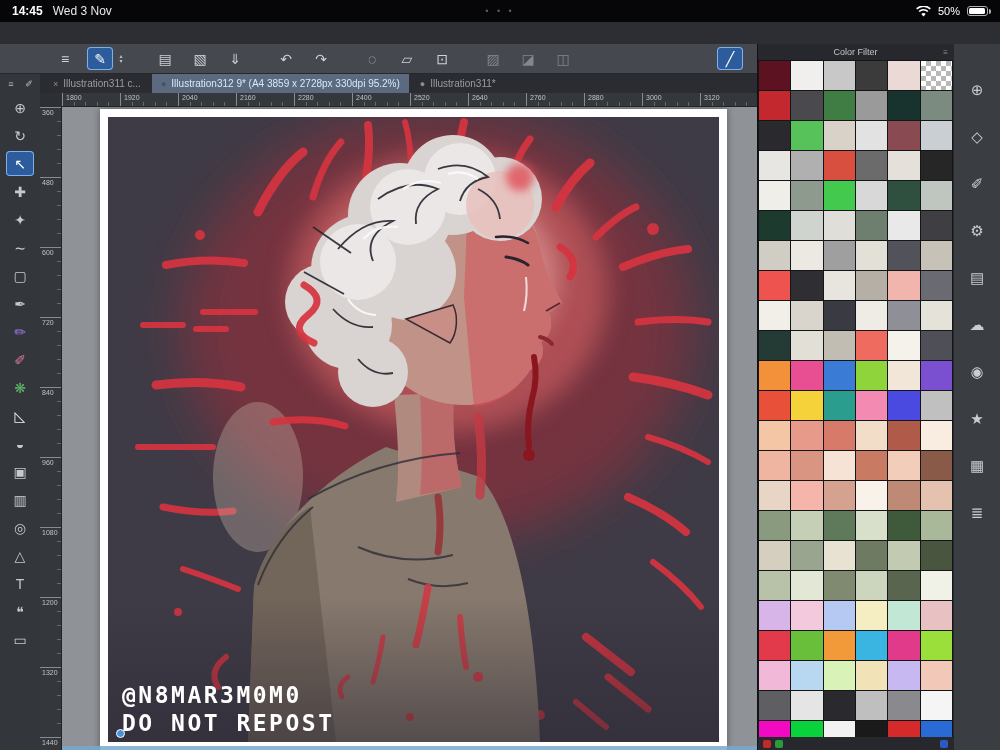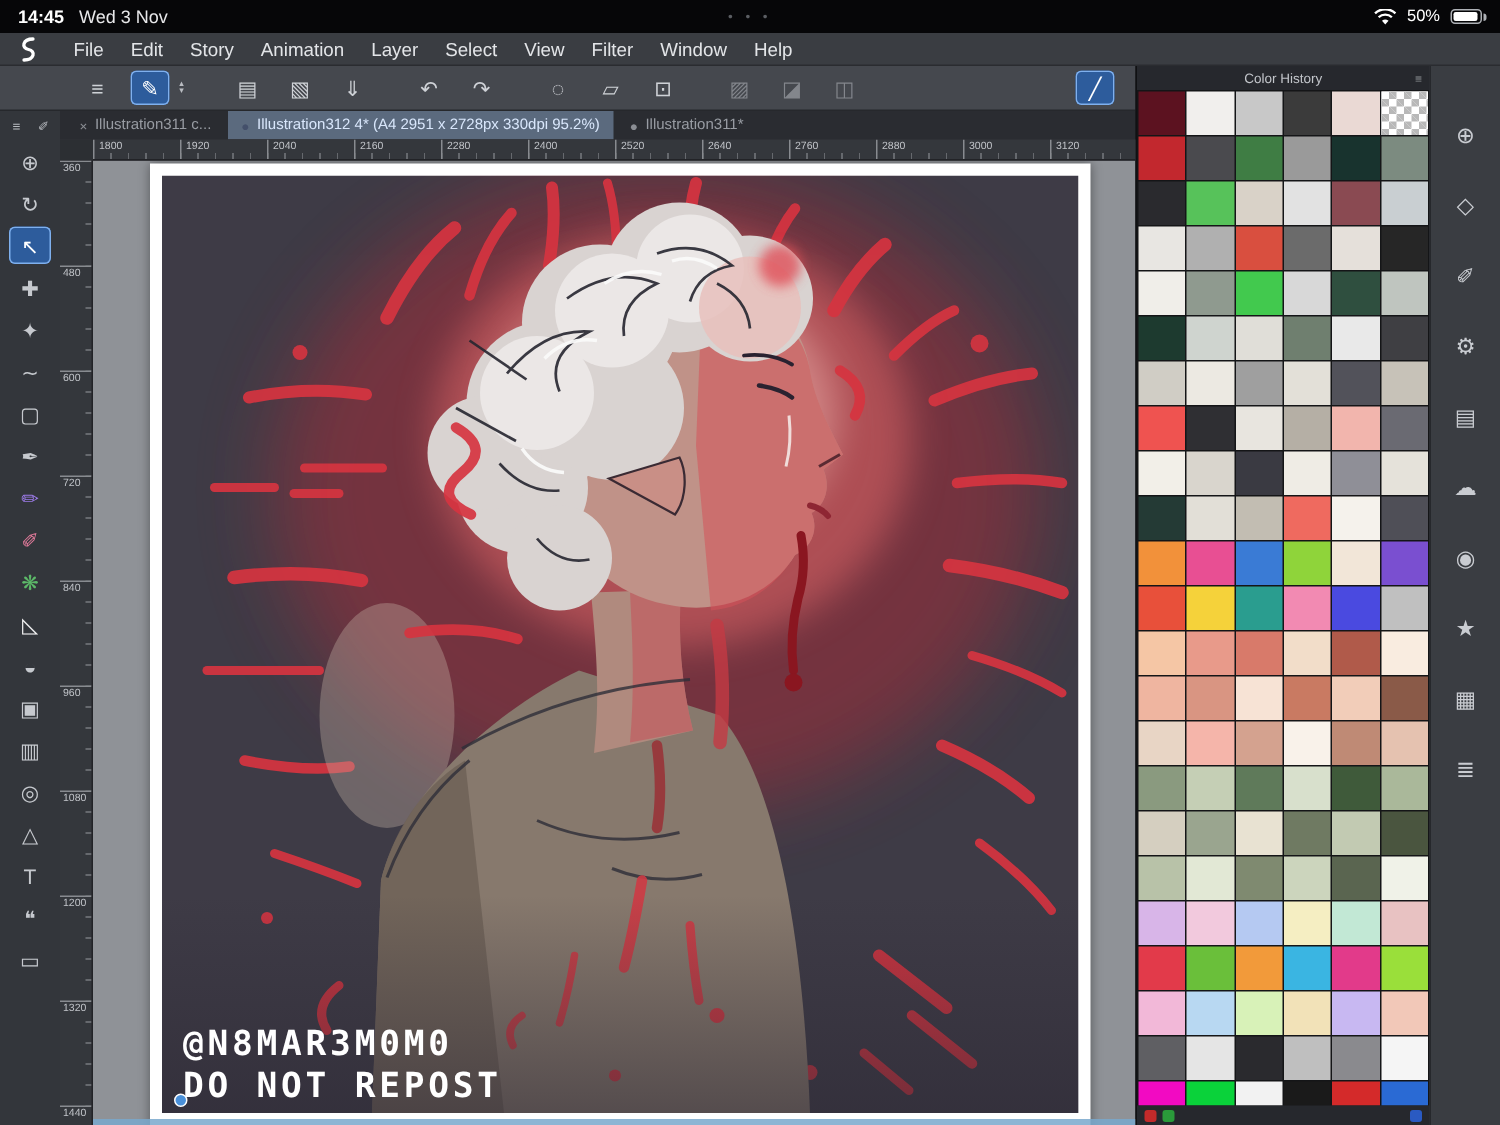--- a/index.html
+++ b/index.html
@@ -120,40 +120,20 @@
         <path d="M3.1 5.5 A6.4 6.4 0 0 1 11.9 5.5" stroke="#fff" stroke-width="1.6" fill="none"></path>
         <path d="M0.7 2.9 A9.8 9.8 0 0 1 14.3 2.9" stroke="#fff" stroke-width="1.6" fill="none"></path>
       </svg>
       <span>50%</span>
       <span class="battery">
         <span class="battery-fill" style="width: 86%;"></span>
       </span>
     </span>
   </div>
 
-  <div class="menu-bar">
-    <span class="app-logo">
-      <svg width="18" height="18" viewBox="0 0 18 18">
-        <path d="M12 2 C5 2 4 8 9 9 C14 10 13 16 6 16" stroke="#fff" stroke-width="2.2" fill="none" stroke-linecap="round"></path>
-      </svg>
-    </span>
-    <div class="menu-items">
-
-    <div class="menu-item">File</div>
-        <div class="menu-item">Edit</div>
-        <div class="menu-item">Story</div>
-        <div class="menu-item">Animation</div>
-        <div class="menu-item">Layer</div>
-        <div class="menu-item">Select</div>
-        <div class="menu-item">View</div>
-        <div class="menu-item">Filter</div>
-        <div class="menu-item">Window</div>
-        <div class="menu-item">Help</div>
-      </div>
-  </div>
 
   <div class="toolbar">
 
   <button class="tbtn">≡</button>
       <button class="tbtn active">✎</button>
       <button class="tbtn stepper">▴
 ▾</button>
       <button class="tbtn gap">▤</button>
       <button class="tbtn">▧</button>
       <button class="tbtn">⇓</button>
@@ -170,21 +150,21 @@
 
   <div class="tab-bar">
     <div class="tabs">
 
     <div class="tab">
         <span class="tab-prefix">×</span>
         <span class="tab-label">Illustration311 c...</span>
       </div>
         <div class="tab active">
         <span class="tab-prefix">●</span>
-        <span class="tab-label">Illustration312 4* (A4 2951 x 2728px 330dpi 95.2%)</span>
+        <span class="tab-label">Illustration312 9* (A4 3859 x 2728px 330dpi 95.2%)</span>
       </div>
         <div class="tab">
         <span class="tab-prefix">●</span>
         <span class="tab-label">Illustration311*</span>
       </div>
       </div>
   </div>
 
   <div class="tool-strip">
     <div class="strip-header">
@@ -385,21 +365,21 @@
         <text x="14" y="586" font-size="23" font-weight="bold" letter-spacing="2.5" fill="#ffffff" font-family="DejaVu Sans Mono, monospace">@N8MAR3M0M0</text>
         <text x="14" y="614" font-size="23" font-weight="bold" letter-spacing="2.5" fill="#ffffff" font-family="DejaVu Sans Mono, monospace">DO NOT REPOST</text>
       </svg>
     </div>
     <div class="guide-dot"></div>
     <div class="h-scrollbar"></div>
   </div>
 
   <div class="color-panel">
     <div class="panel-header">
-      <span>Color History</span>
+      <span>Color Filter</span>
       <span class="panel-menu">≡</span>
     </div>
     <div class="swatch-grid">
 
     <div class="swatch" style="background: rgb(92, 18, 32);"></div>
         <div class="swatch" style="background: rgb(241, 239, 237);"></div>
         <div class="swatch" style="background: rgb(200, 200, 200);"></div>
         <div class="swatch" style="background: rgb(59, 59, 59);"></div>
         <div class="swatch" style="background: rgb(234, 217, 212);"></div>
         <div class="swatch checker"></div>

